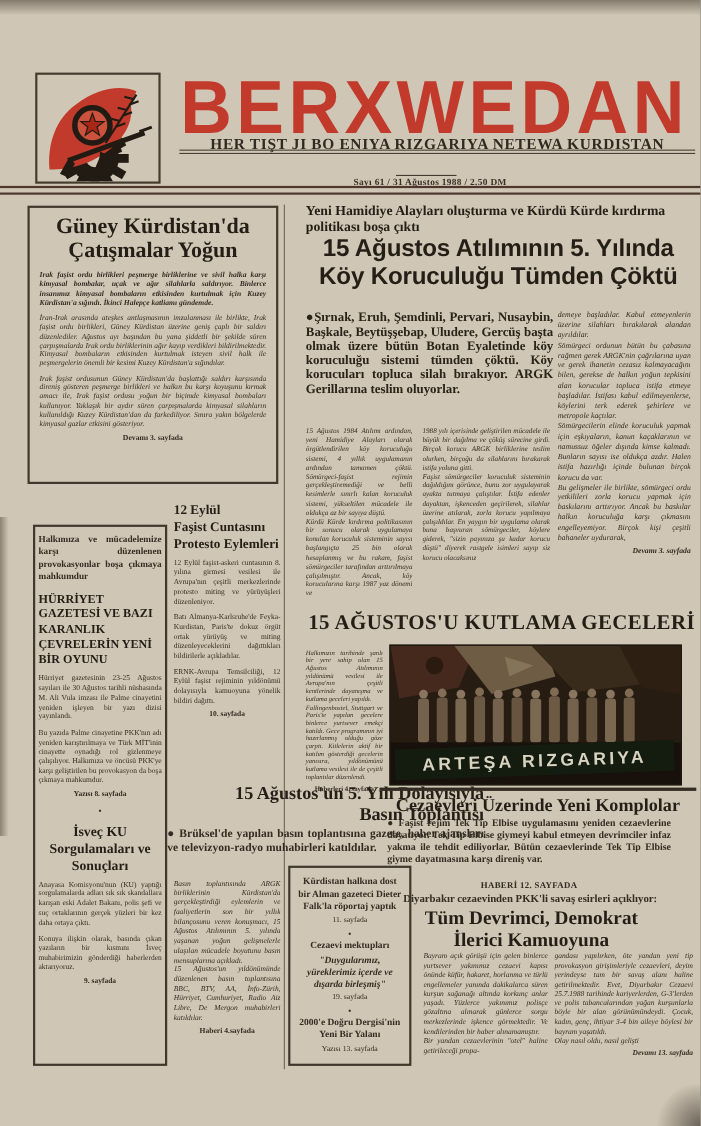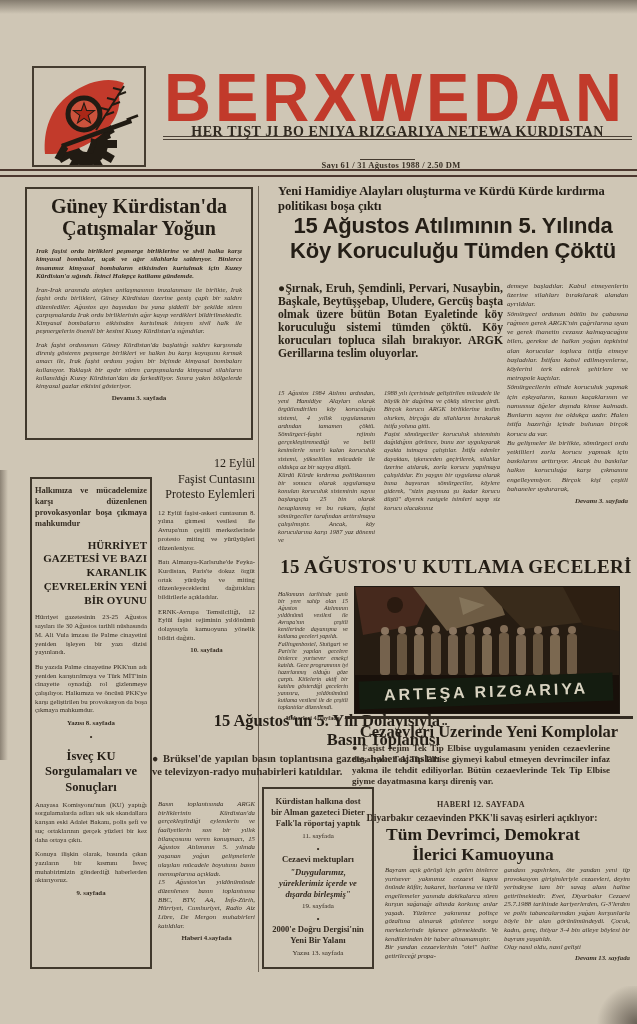--- a/index.html
+++ b/index.html
@@ -48,30 +48,30 @@
     color:#241e16; font-weight:bold; }
   .box1 .lead { margin-top:7px; font-weight:bold; font-size:6.9px; line-height:1.24; }
   .box1 p.bd { margin-top:5px; font-size:6.8px; line-height:1.22; }
   .box1 .more { margin-top:4px; text-align:center; font-weight:bold; font-size:7px; }
 
   
   .box2 { left:30px; top:477px; width:122px; height:492px;
     border:2px solid #40382c; padding:7px 3px; overflow:hidden; }
   .box2 .intro { font-weight:bold; font-size:8.4px; line-height:1.3; text-align:justify; }
   .box2 .hur { margin-top:9px; font-weight:bold; font-size:11px; line-height:1.25;
-    text-align:right; color:#241e16; }
+    text-align:left; color:#241e16; }
   .box2 p.bd { margin-top:6px; font-size:6.8px; line-height:1.28; text-align:justify; }
   .box2 .more { margin-top:4px; text-align:center; font-weight:bold; font-size:6.8px; }
   .box2 .dot { margin-top:6px; text-align:center; font-size:9px; }
   .box2 .isv { margin-top:7px; font-weight:bold; font-size:12.5px; line-height:1.22;
     text-align:center; color:#241e16; }
 
   
   .eylul { left:158px; top:456px; width:97px; }
-  .eylul h3 { font-weight:normal; font-size:12px; line-height:1.3; text-align:right;
+  .eylul h3 { font-weight:bold; font-size:12px; line-height:1.3; text-align:left;
     color:#241e16; white-space:pre-line; }
   .eylul p.bd { margin-top:6px; font-size:6.8px; line-height:1.28; text-align:justify; }
   .eylul .more { margin-top:4px; text-align:center; font-weight:bold; font-size:6.8px; }
 
   
   .kicker { left:278px; top:184px; width:348px; font-weight:bold;
     font-size:12.5px; line-height:1.18; color:#241e16; }
   .mainhead { left:272px; top:213px; width:362px; text-align:center;
     font-family:"Liberation Sans", sans-serif; font-weight:bold; font-size:22px;
     line-height:1.14; letter-spacing:-.2px; color:#241e16; }

